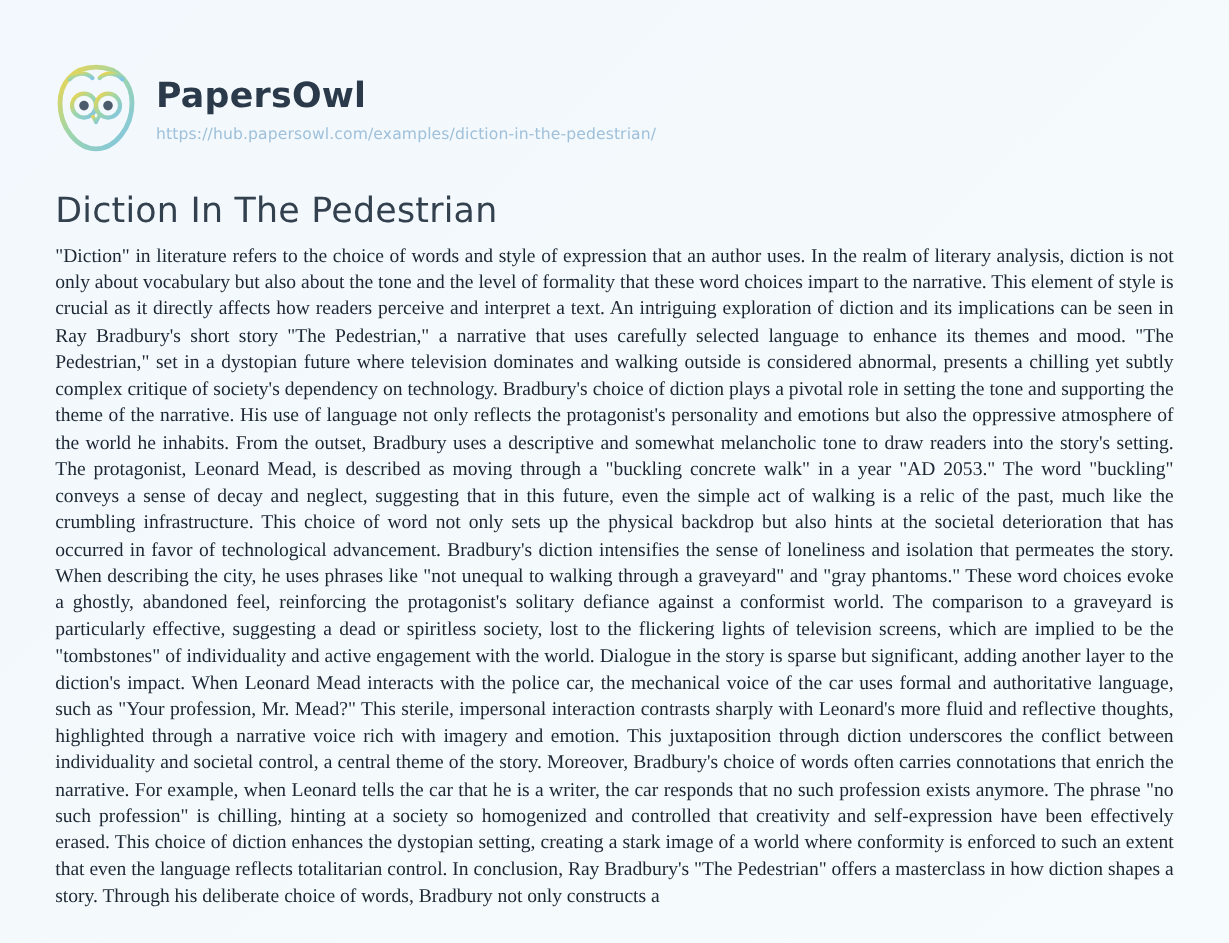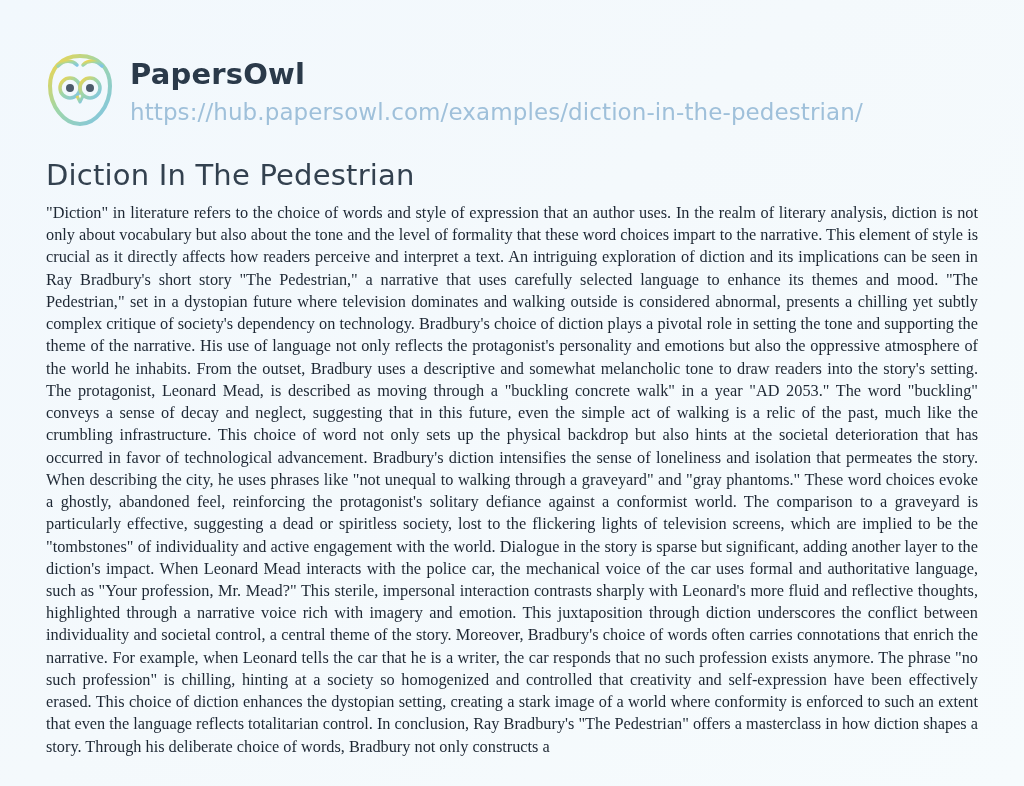--- a/index.html
+++ b/index.html
@@ -41,21 +41,21 @@
   .brand-name {
     font-family: "DejaVu Sans", sans-serif;
     font-size: 29px;
     font-weight: bold;
     color: #2b3a4a;
     letter-spacing: 0.2px;
     line-height: 1.1;
   }
   .brand-url {
     font-family: "DejaVu Sans", sans-serif;
-    font-size: 23px;
+    font-size: 13px;
     color: #9fc0da;
     margin-top: 9px;
     letter-spacing: 0.1px;
   }
   .content {
     padding: 30px 46px 0 46px;
   }
   h1.title {
     font-family: "DejaVu Sans", sans-serif;
     font-size: 29px;

